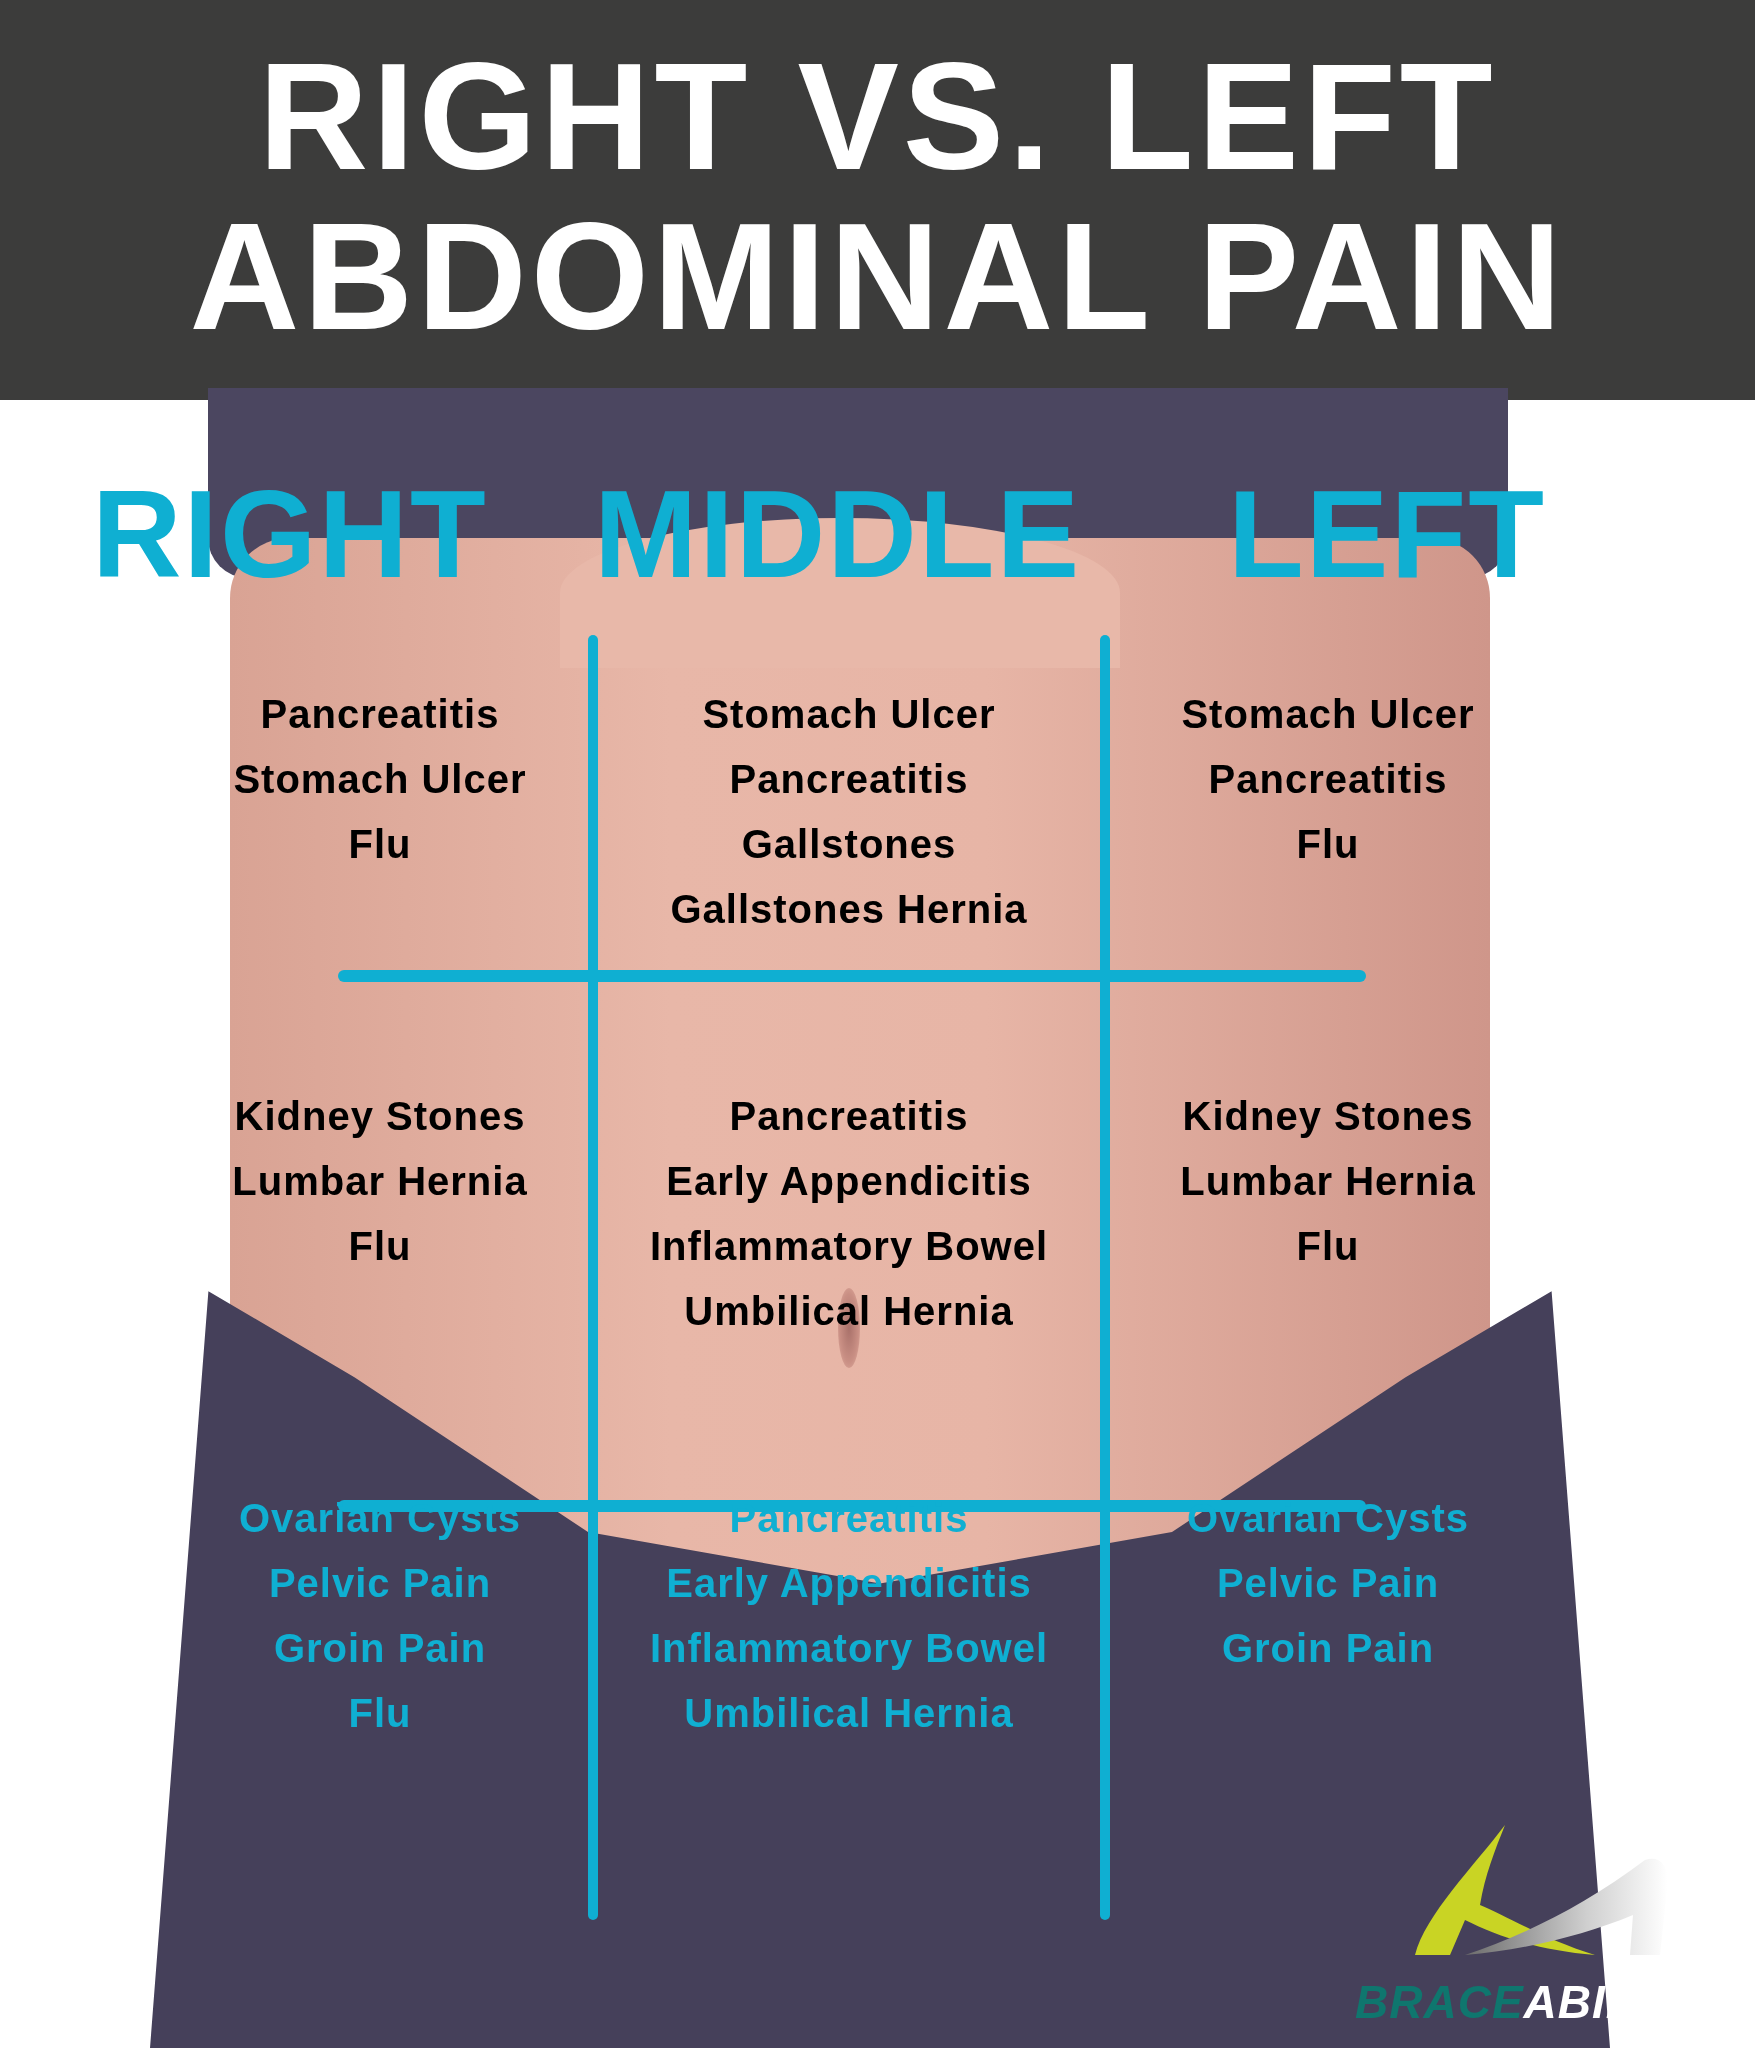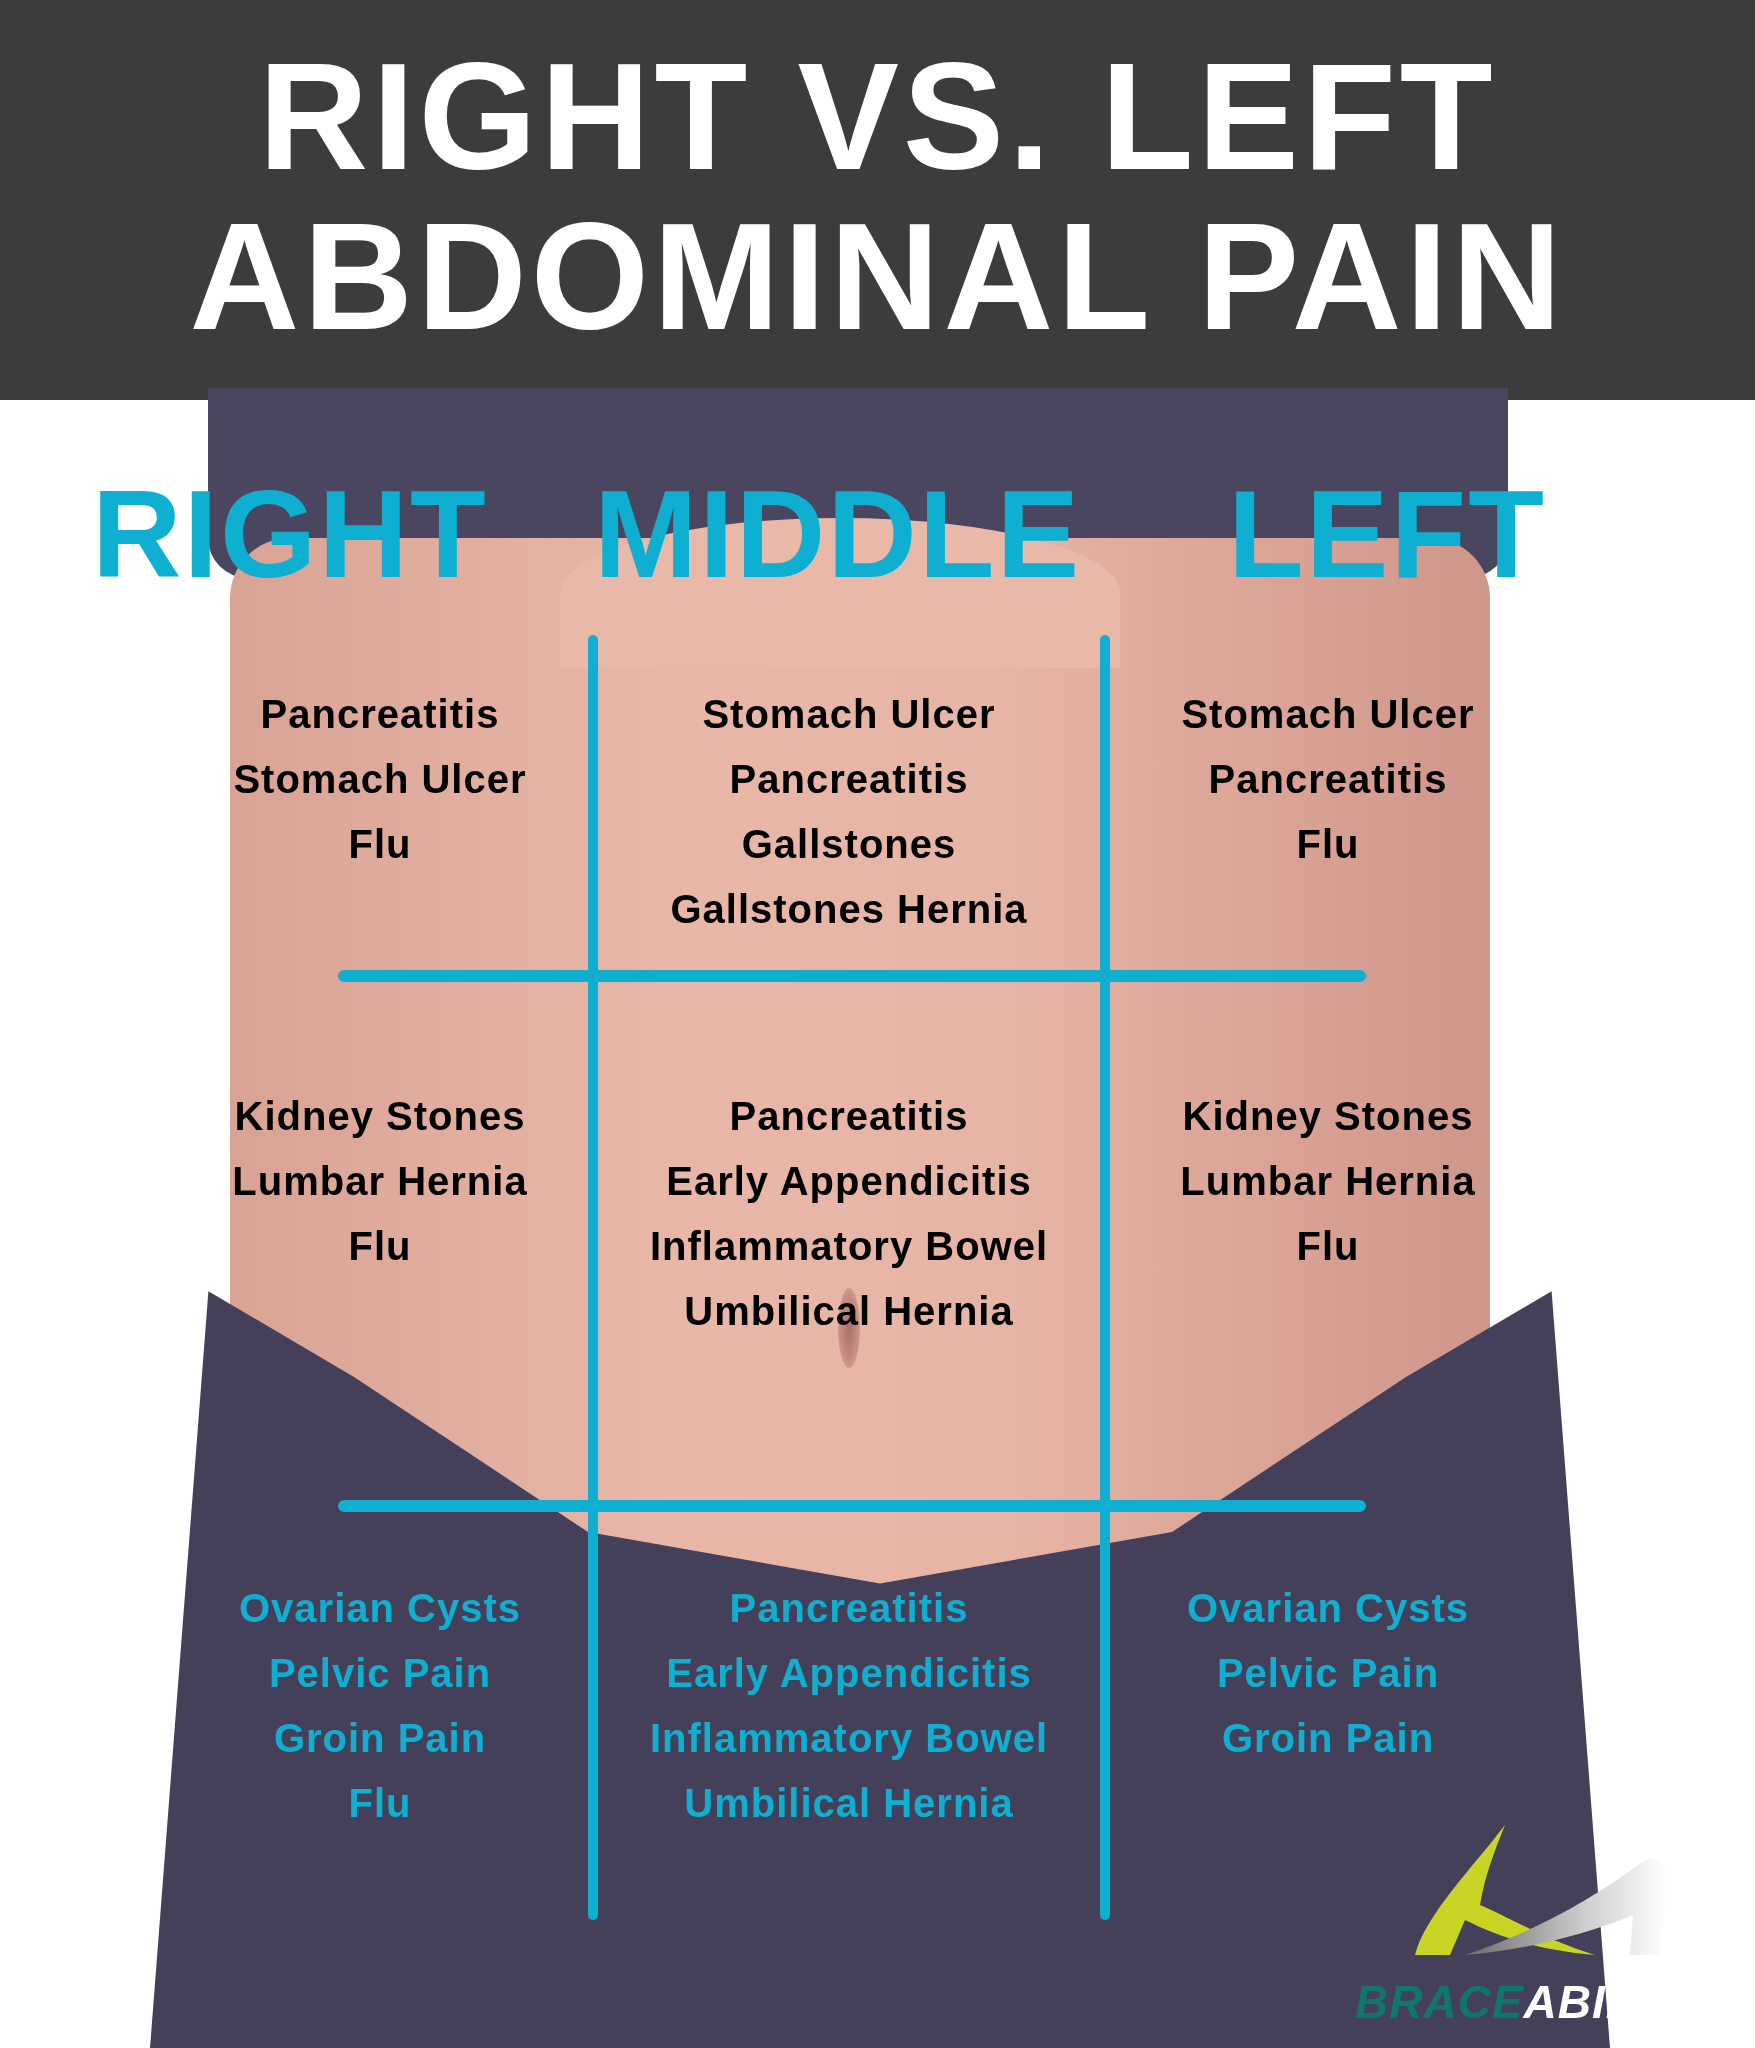--- a/index.html
+++ b/index.html
@@ -79,21 +79,21 @@
       font-size: 40px; line-height: 65px; letter-spacing: 1px;
     }
     .cell .item { display: block; white-space: nowrap; }
     .dark { color: #000000; }
     .blue { color: #0fafd2; }
     .c-r { left: 180px; width: 400px; }
     .c-m { left: 596px; width: 506px; }
     .c-l { left: 1108px; width: 440px; }
     .row1 { top: 682px; }
     .row2 { top: 1076px; margin-top: 8px; }
-    .row3 { top: 1576px; }
+    .row3 { top: 1486px; }
 
     
     .logo { position: absolute; left: 1355px; top: 1815px; width: 380px; height: 225px; }
     .logo svg { position: absolute; left: 50px; top: 0; }
     .logo-text {
       position: absolute; left: 0; top: 160px; font-size: 46px; font-weight: bold;
       font-style: italic; letter-spacing: 1px; white-space: nowrap;
     }
     .brace { color: #0f766e; }
     .ability { color: #ffffff; }

